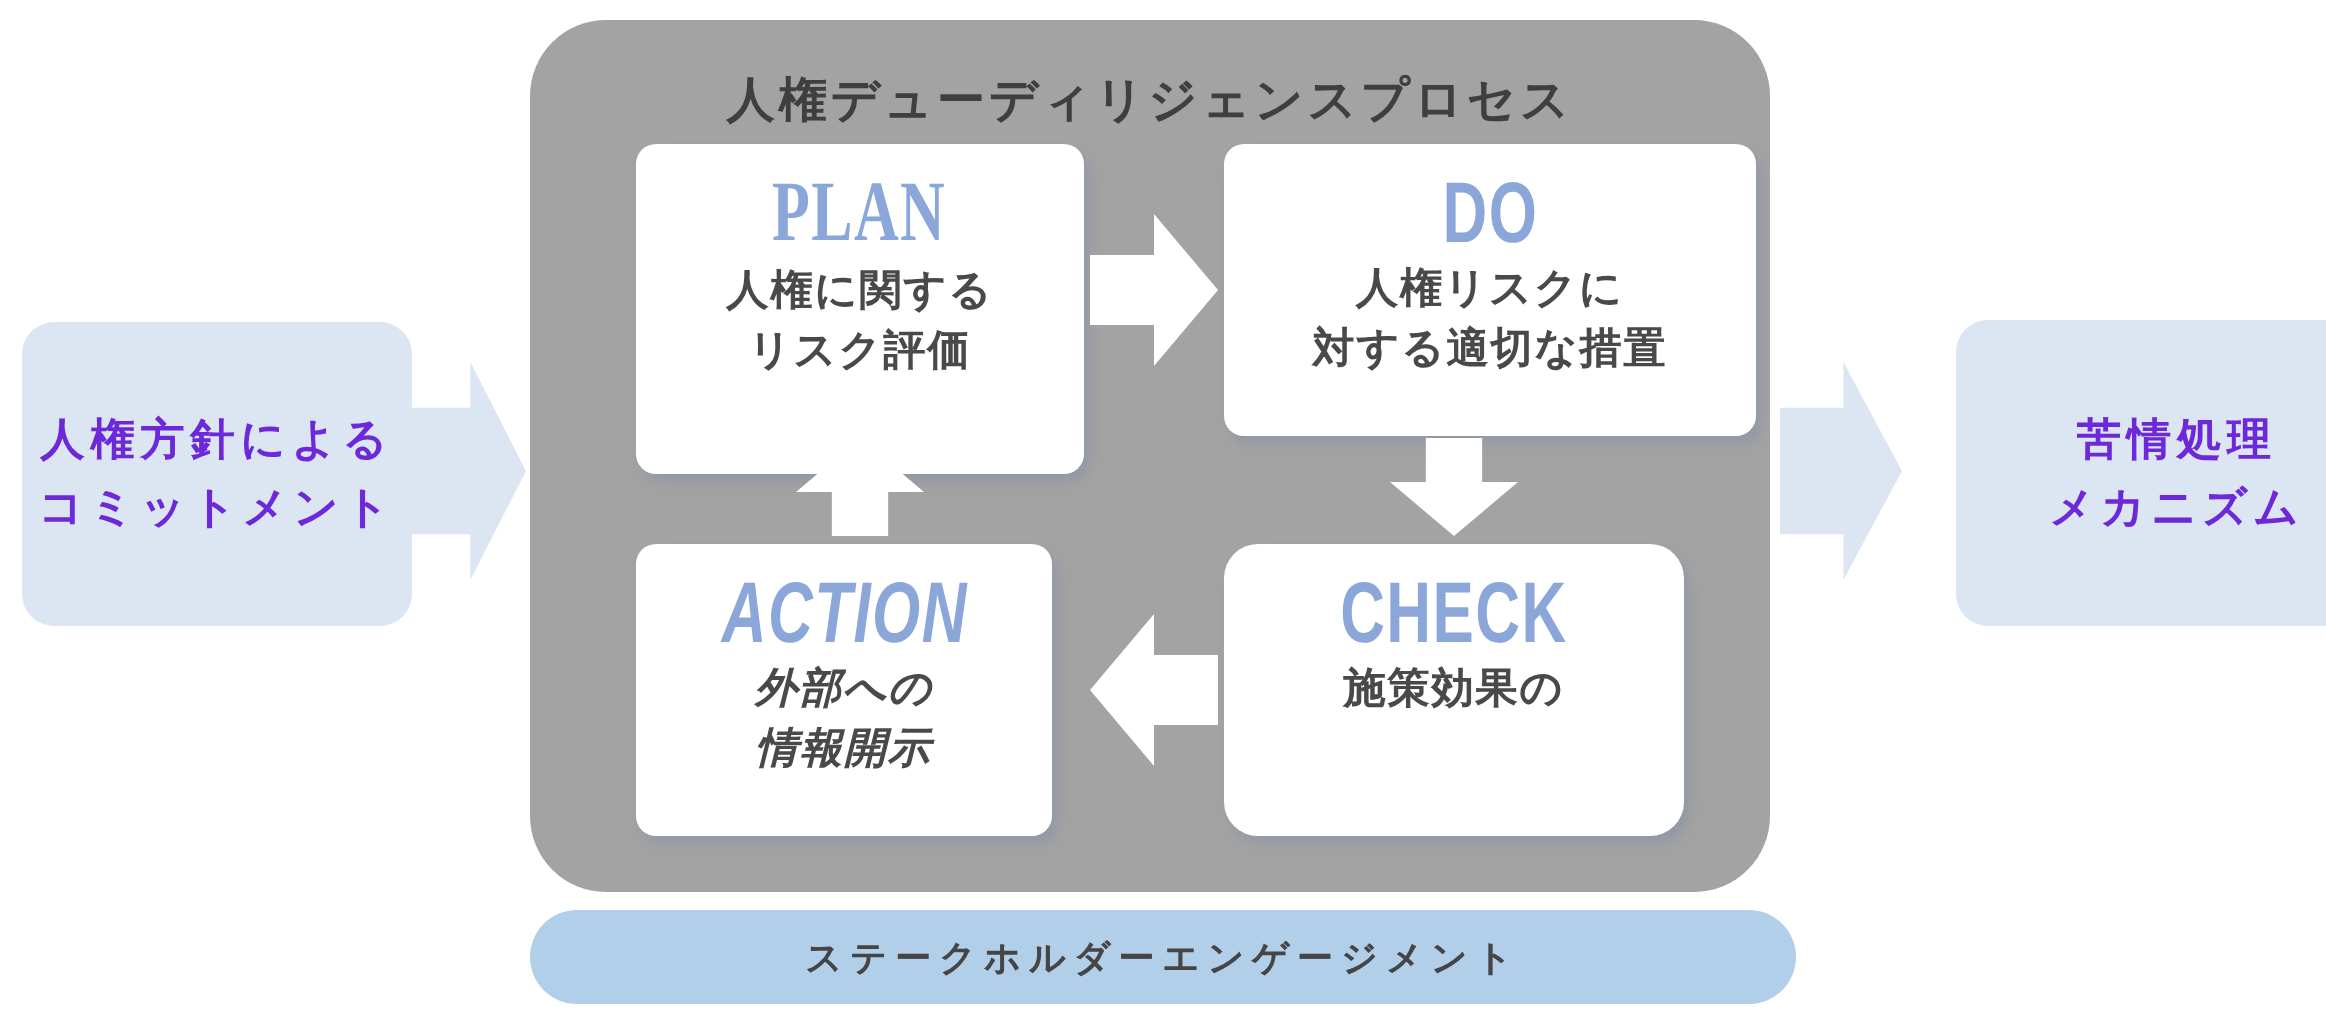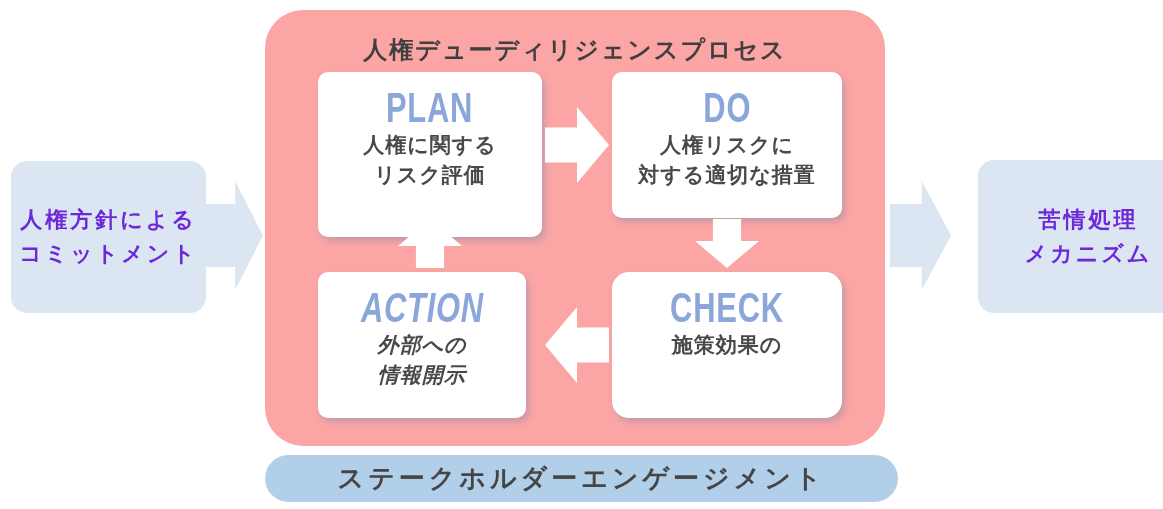--- a/index.html
+++ b/index.html
@@ -15,30 +15,30 @@
   #right-box{left:978px;top:160px;width:221px;height:153px;}
 
   
   .big-arrow{position:absolute;background:#dce6f3;
     clip-path:polygon(0 21%,52% 21%,52% 0,100% 50%,52% 100%,52% 79%,0 79%);}
   #flow-arrow-in{left:205px;top:181px;width:58px;height:109px;}
   #flow-arrow-out{left:890px;top:181px;width:61px;height:109px;}
 
   
   .process{position:absolute;left:265px;top:10px;width:620px;height:436px;
-    background:#fca5a5;border-radius:38px;}
+    background:#a3a3a3;border-radius:38px;}
   .process-title{position:absolute;left:0;right:0;top:24px;text-align:center;
     font-size:24px;font-weight:700;color:#3f3f3f;letter-spacing:2px;white-space:nowrap;}
 
   
   .step{position:absolute;background:#ffffff;border-radius:10px;
     box-shadow:3px 4px 6px rgba(125,140,165,0.42);
     display:flex;flex-direction:column;align-items:center;}
-  #plan-box{left:53px;top:62px;width:224px;height:165px;}
-  #do-box{left:347px;top:62px;width:230px;height:146px;}
+  #plan-box{left:53px;top:62px;width:224px;height:165px;font-family:Liberation Serif, serif;}
+  #do-box{left:347px;top:62px;width:266px;height:146px;}
   #action-box{left:53px;top:262px;width:208px;height:146px;font-style:italic;}
   #check-box{left:347px;top:262px;width:230px;height:146px;border-radius:17px;}
   .step-heading{margin-top:12px;font-size:43px;line-height:46px;font-weight:700;
     color:#8ba7d9;transform:scaleX(0.72);letter-spacing:1px;white-space:nowrap;}
   .step-line{font-size:21px;line-height:30px;font-weight:700;color:#494949;
     letter-spacing:1px;white-space:nowrap;}
 
   
   .warrow{position:absolute;background:#ffffff;
     filter:drop-shadow(2px 3px 2px rgba(120,135,160,0.45));}
@@ -47,21 +47,21 @@
   .warrow.down {clip-path:polygon(28% 0,72% 0,72% 45%,100% 45%,50% 100%,0 45%,28% 45%);}
   .warrow.up   {clip-path:polygon(50% 0,100% 55%,72% 55%,72% 100%,28% 100%,28% 55%,0 55%);}
   #arrow-plan-do{left:280px;top:97px;width:64px;height:76px;}
   #arrow-do-check{left:430px;top:209px;width:64px;height:49px;}
   #arrow-check-action{left:280px;top:297px;width:64px;height:76px;}
   #arrow-action-plan{left:133px;top:209px;width:64px;height:49px;}
 
   
   .bottom-bar{position:absolute;left:265px;top:455px;width:633px;height:47px;
     background:#b2cfe9;border-radius:24px;display:flex;align-items:center;justify-content:center;}
-  .bottom-bar span{font-size:26px;font-weight:700;color:#454545;letter-spacing:4px;white-space:nowrap;}
+  .bottom-bar span{font-size:18px;font-weight:700;color:#454545;letter-spacing:4px;white-space:nowrap;}
 </style>
 </head>
 <body>
 
 <div class="canvas">
 
   <div class="side-box" id="left-box">
     <span class="bline">人権方針による</span>
     <span class="bline">コミットメント</span>
   </div>

